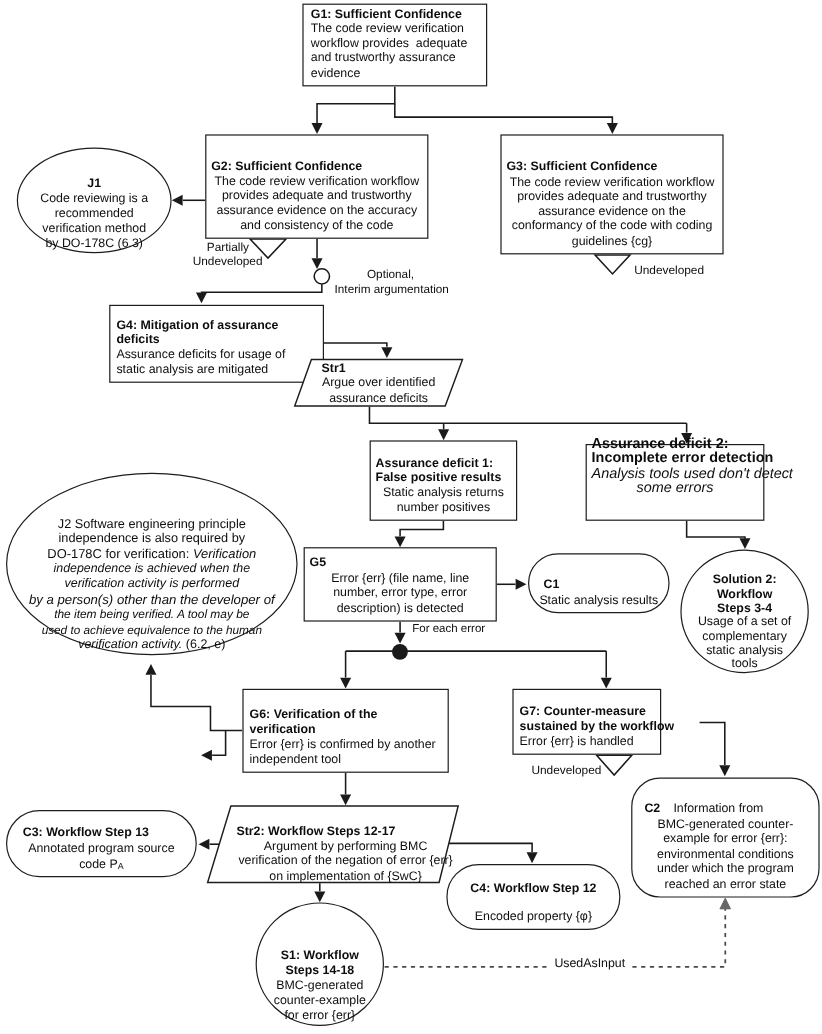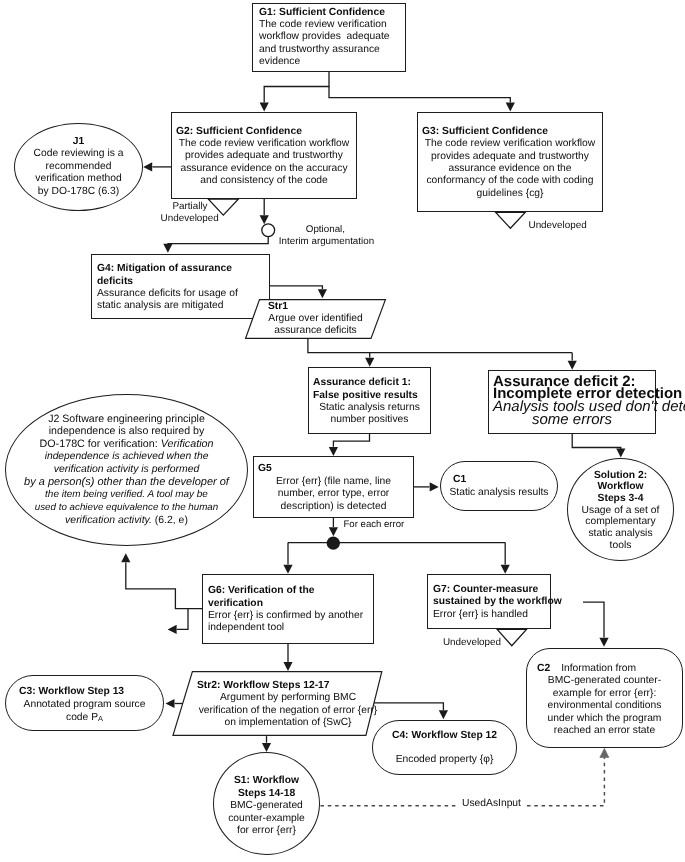--- a/index.html
+++ b/index.html
@@ -3,21 +3,21 @@
 <meta charset="utf-8">
 <title>GSN Assurance Case Diagram</title>
 <style>
   html,body{margin:0;padding:0;background:#ffffff;}
   body{width:685px;height:862px;position:relative;overflow:hidden;
        font-family:"Liberation Sans",sans-serif;color:#0d0d0d;
        -webkit-font-smoothing:antialiased;text-rendering:geometricPrecision;}
   #stage{position:absolute;left:0;top:0;width:685px;height:862px;background:#fff;}
   svg.wires{position:absolute;left:0;top:0;width:685px;height:862px;overflow:visible;}
   .node{position:absolute;box-sizing:border-box;display:flex;flex-direction:column;
-        justify-content:center;background:#fff;z-index:2;}
+        justify-content:flex-end;background:#fff;z-index:2;}
   .bx{border:1.2px solid #1d1d1d;}
   .pill{border:1.2px solid #1d1d1d;}
   .ell{border:1.2px solid #1d1d1d;border-radius:50%;}
   .cir{border:1.2px solid #1d1d1d;border-radius:50%;}
   .line{display:block;white-space:pre;}
   .b{font-weight:bold;}
   .i{font-style:italic;}
   .ctr{text-align:center;}
   .lft{text-align:left;}
   .lbl{position:absolute;z-index:3;white-space:pre;color:#0d0d0d;}
@@ -124,21 +124,21 @@
     </div>
   </div>
 
   <div class="node bx" style="left:308px;top:367px;width:123px;height:67px;padding:6px 4px 3px;font-size:10.3px;line-height:12.3px;">
     <span class="line b lft">Assurance deficit 1:</span>
       <span class="line b lft">False positive results</span>
     <span class="line ctr">Static analysis returns</span>
       <span class="line ctr">number positives</span>
   </div>
 
-  <div class="node bx" style="left:488px;top:370px;width:168px;height:64px;padding:6px 4px 8px;font-size:15px;line-height:12.6px;">
+  <div class="node bx" style="left:488px;top:370px;width:149px;height:64px;padding:6px 4px 20px;font-size:12px;line-height:12.6px;">
     <span class="line b lft">Assurance deficit 2:</span>
       <span class="line b lft">Incomplete error detection</span>
     <span class="line i ctr">Analysis tools used don't detect</span>
       <span class="line i ctr">some errors</span>
   </div>
 
   <div class="node bx" style="left:253px;top:456px;width:161px;height:62px;padding:5px 4px 3px;font-size:10.3px;line-height:12.5px;">
     <span class="line b lft">G5</span>
     <span class="line ctr">Error {err} (file name, line</span>
       <span class="line ctr">number, error type, error</span>

